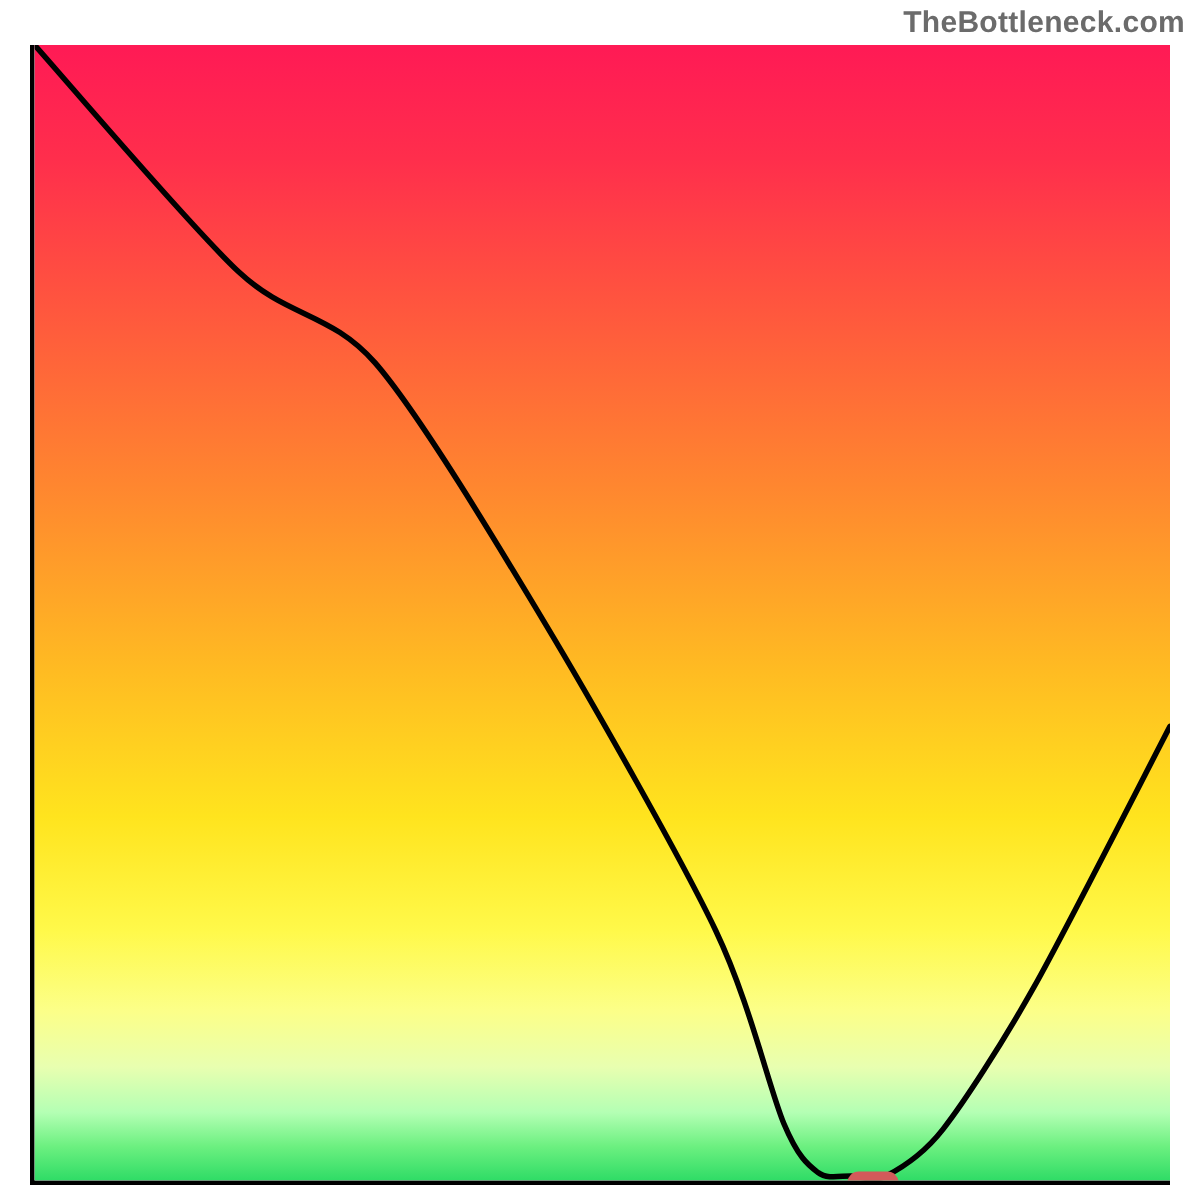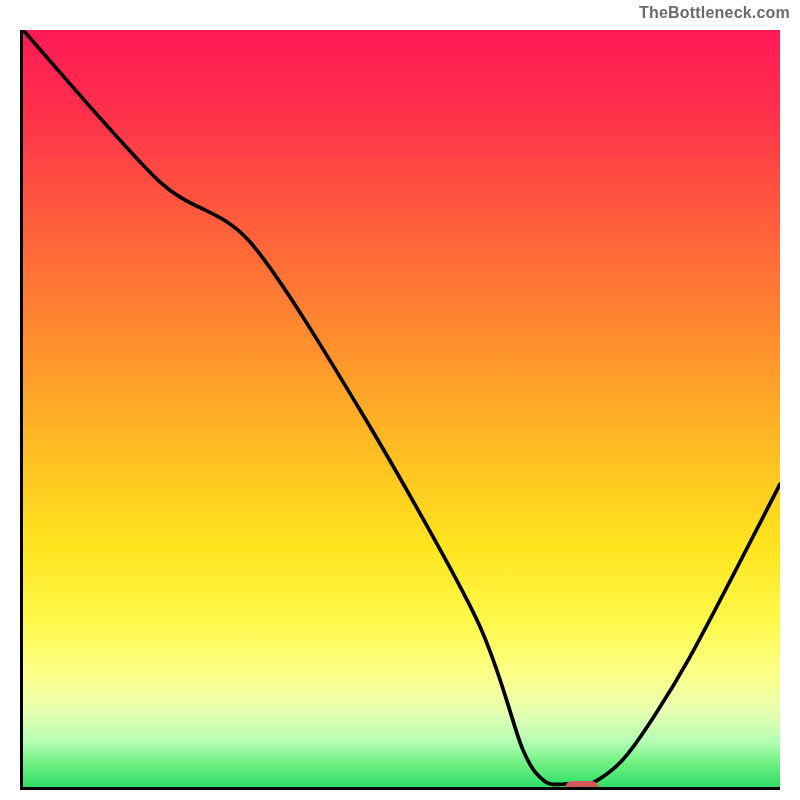--- a/index.html
+++ b/index.html
@@ -12,21 +12,21 @@
   }
   .chart-wrap {
     position: relative;
     width: 800px;
     height: 800px;
   }
   .watermark {
     position: absolute;
     top: 4px;
     right: 10px;
-    font-size: 16px;
+    font-size: 20px;
     font-weight: 600;
     color: #6b6b6b;
     letter-spacing: 0.2px;
     user-select: none;
   }
   .plot {
     position: absolute;
     left: 20px;
     top: 30px;
     width: 760px;

